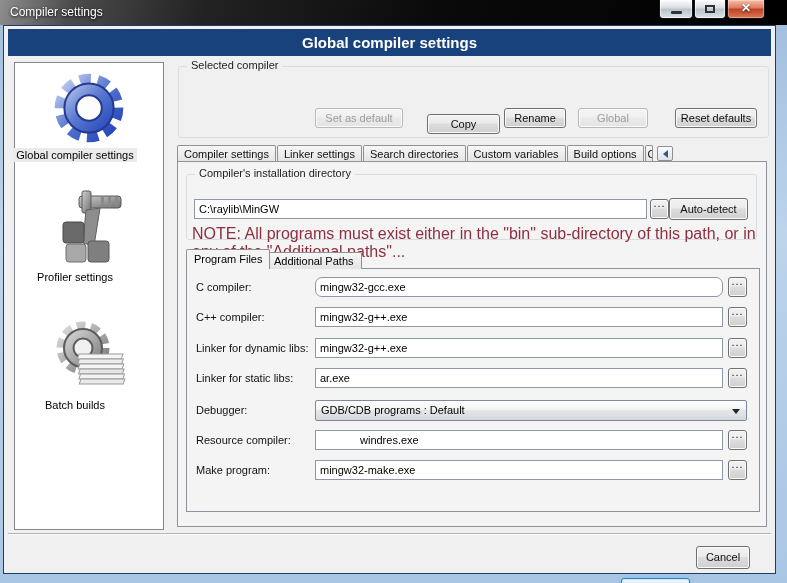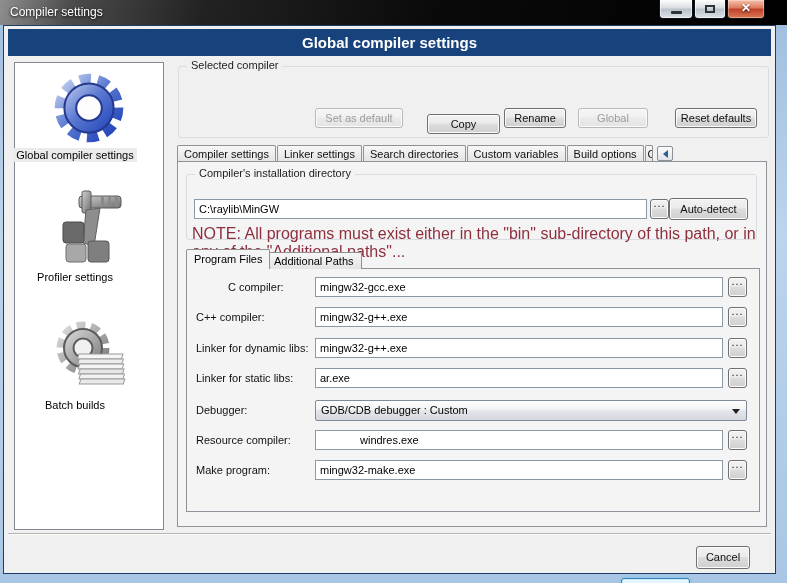--- a/index.html
+++ b/index.html
@@ -205,39 +205,39 @@
   </div>
   <input class="tinput" style="left: 194px; top: 199px; width: 453px; z-index: 3;" value="C:\raylib\MinGW">
   <div class="btn fbrowse" style="left:650px;top:199px;z-index:3;"><span>...</span></div>
   <div class="btn" style="left:669px;top:198px;width:79px;height:22px;line-height:20px;z-index:3;">Auto-detect</div>
   <div class="note" style="z-index:3;">NOTE: All programs must exist either in the "bin" sub-directory of this path, or in any of the "Additional paths"...</div>
 
   <div class="subtab sel" style="left:186px;top:249px;">Program Files</div>
   <div class="subtab" style="left:266px;top:252px;">Additional Paths</div>
   <div class="subpanel"></div>
 
-  <span class="flabel" style="top:281px;z-index:3;margin-left:32px;">C compiler:</span>
-  <input class="tinput" style="left: 315px; top: 277px; width: 408px; z-index: 3;" value="mingw32-gcc.exe">
+  <span class="flabel" style="top:281px;z-index:3;">C compiler:</span>
+  <input class="tinput" style="left: 315px; top: 277px; width: 408px; z-index: 3; border-radius: 7px;" value="mingw32-gcc.exe">
   <div class="btn fbrowse" style="left:728px;top:277px;z-index:3;"><span>...</span></div>
 
   <span class="flabel" style="top:311px;z-index:3;">C++ compiler:</span>
   <input class="tinput" style="left: 315px; top: 307px; width: 408px; z-index: 3;" value="mingw32-g++.exe">
   <div class="btn fbrowse" style="left:728px;top:307px;z-index:3;"><span>...</span></div>
 
   <span class="flabel" style="top:342px;z-index:3;">Linker for dynamic libs:</span>
   <input class="tinput" style="left: 315px; top: 338px; width: 408px; z-index: 3;" value="mingw32-g++.exe">
   <div class="btn fbrowse" style="left:728px;top:338px;z-index:3;"><span>...</span></div>
 
   <span class="flabel" style="top:372px;z-index:3;">Linker for static libs:</span>
   <input class="tinput" style="left: 315px; top: 368px; width: 408px; z-index: 3;" value="ar.exe">
   <div class="btn fbrowse" style="left:728px;top:368px;z-index:3;"><span>...</span></div>
 
   <span class="flabel" style="top:404px;z-index:3;">Debugger:</span>
   <div class="combo" style="left:315px;top:400px;width:432px;z-index:3;">
-    <span>GDB/CDB debugger : Custom</span>
+    <span>GDB/CDB programs : Default</span>
     <span class="carrow"></span>
   </div>
 
   <span class="flabel" style="top:434px;z-index:3;">Resource compiler:</span>
   <input class="tinput" style="left: 315px; top: 430px; width: 408px; z-index: 3; padding-left: 44px;" value="windres.exe">
   <div class="btn fbrowse" style="left:728px;top:430px;z-index:3;"><span>...</span></div>
 
   <span class="flabel" style="top:464px;z-index:3;">Make program:</span>
   <input class="tinput" style="left: 315px; top: 460px; width: 408px; z-index: 3;" value="mingw32-make.exe">
   <div class="btn fbrowse" style="left:728px;top:460px;z-index:3;"><span>...</span></div>

